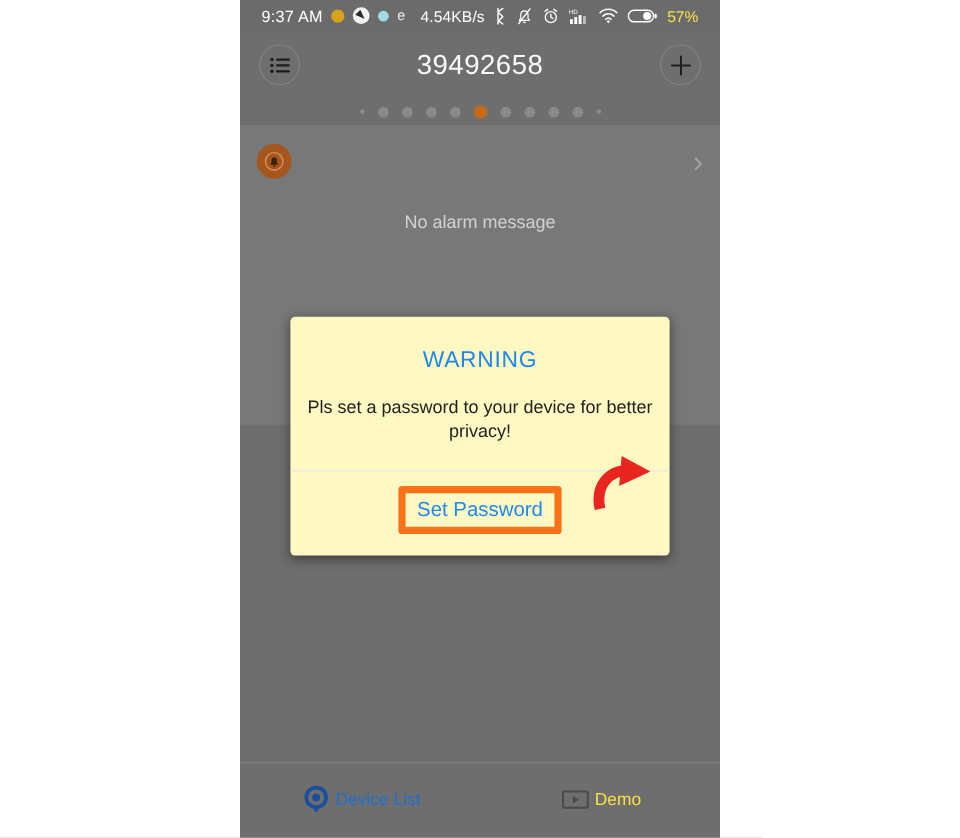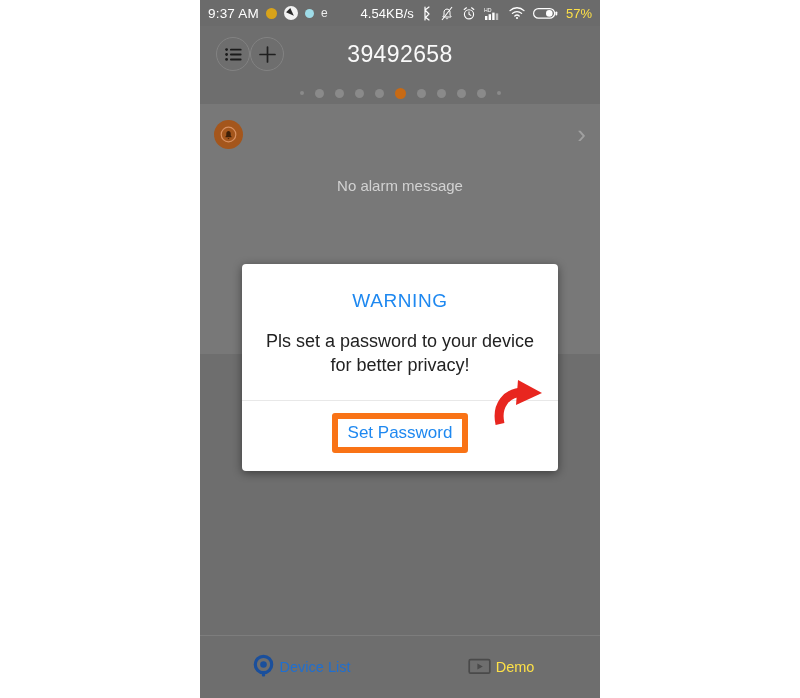--- a/index.html
+++ b/index.html
@@ -25,21 +25,21 @@
     overflow: hidden;
   }
 
   
   .statusbar {
     position: relative;
     height: 26px;
     background: #6b6b6b;
     display: flex;
     align-items: center;
-    padding: 0 8px;
+    padding: 0 18px;
     box-sizing: border-box;
     color: #ffffff;
     font-size: 13px;
   }
   .sb-left {
     display: flex;
     align-items: center;
     gap: 7px;
     flex: 0 0 auto;
   }
@@ -79,21 +79,21 @@
 
   .svgi { display:block; }
 
   
   .appbar {
     position: relative;
     height: 56px;
     background: #6e6e6e;
     display: flex;
     align-items: center;
-    justify-content: flex-start;
+    justify-content: space-between;
     padding: 0 16px;
     box-sizing: border-box;
   }
   .circle-btn {
     width: 34px; height: 34px;
     border-radius: 50%;
     border: 1px solid #828282;
     display: flex; align-items: center; justify-content: center;
     box-sizing: border-box;
   }
@@ -234,37 +234,37 @@
     top: 8px;
     margin-left: 22px;
   }
 
   
   .dialog {
     position: absolute;
     left: 42px;
     top: 264px;
     width: 316px;
-    background: #ffffff;
+    background: #fef9c3;
     border-radius: 4px;
     box-shadow: 0 2px 10px rgba(0,0,0,.45);
     overflow: hidden;
     z-index: 20;
   }
   .dlg-title {
     text-align: center;
     color: #1e88f0;
     font-size: 19px;
     letter-spacing: .6px;
     padding: 26px 0 0;
   }
   .dlg-msg {
     text-align: center;
     color: #222222;
-    font-size: 18px;
+    font-size: 15px;
     line-height: 1.32;
     padding: 18px 11px 22px;
   }
   .dlg-div { height: 1px; background: #e8e8e8; }
   .dlg-actions {
     display: flex;
     align-items: center;
     justify-content: center;
     padding: 12px 0 18px;
   }

